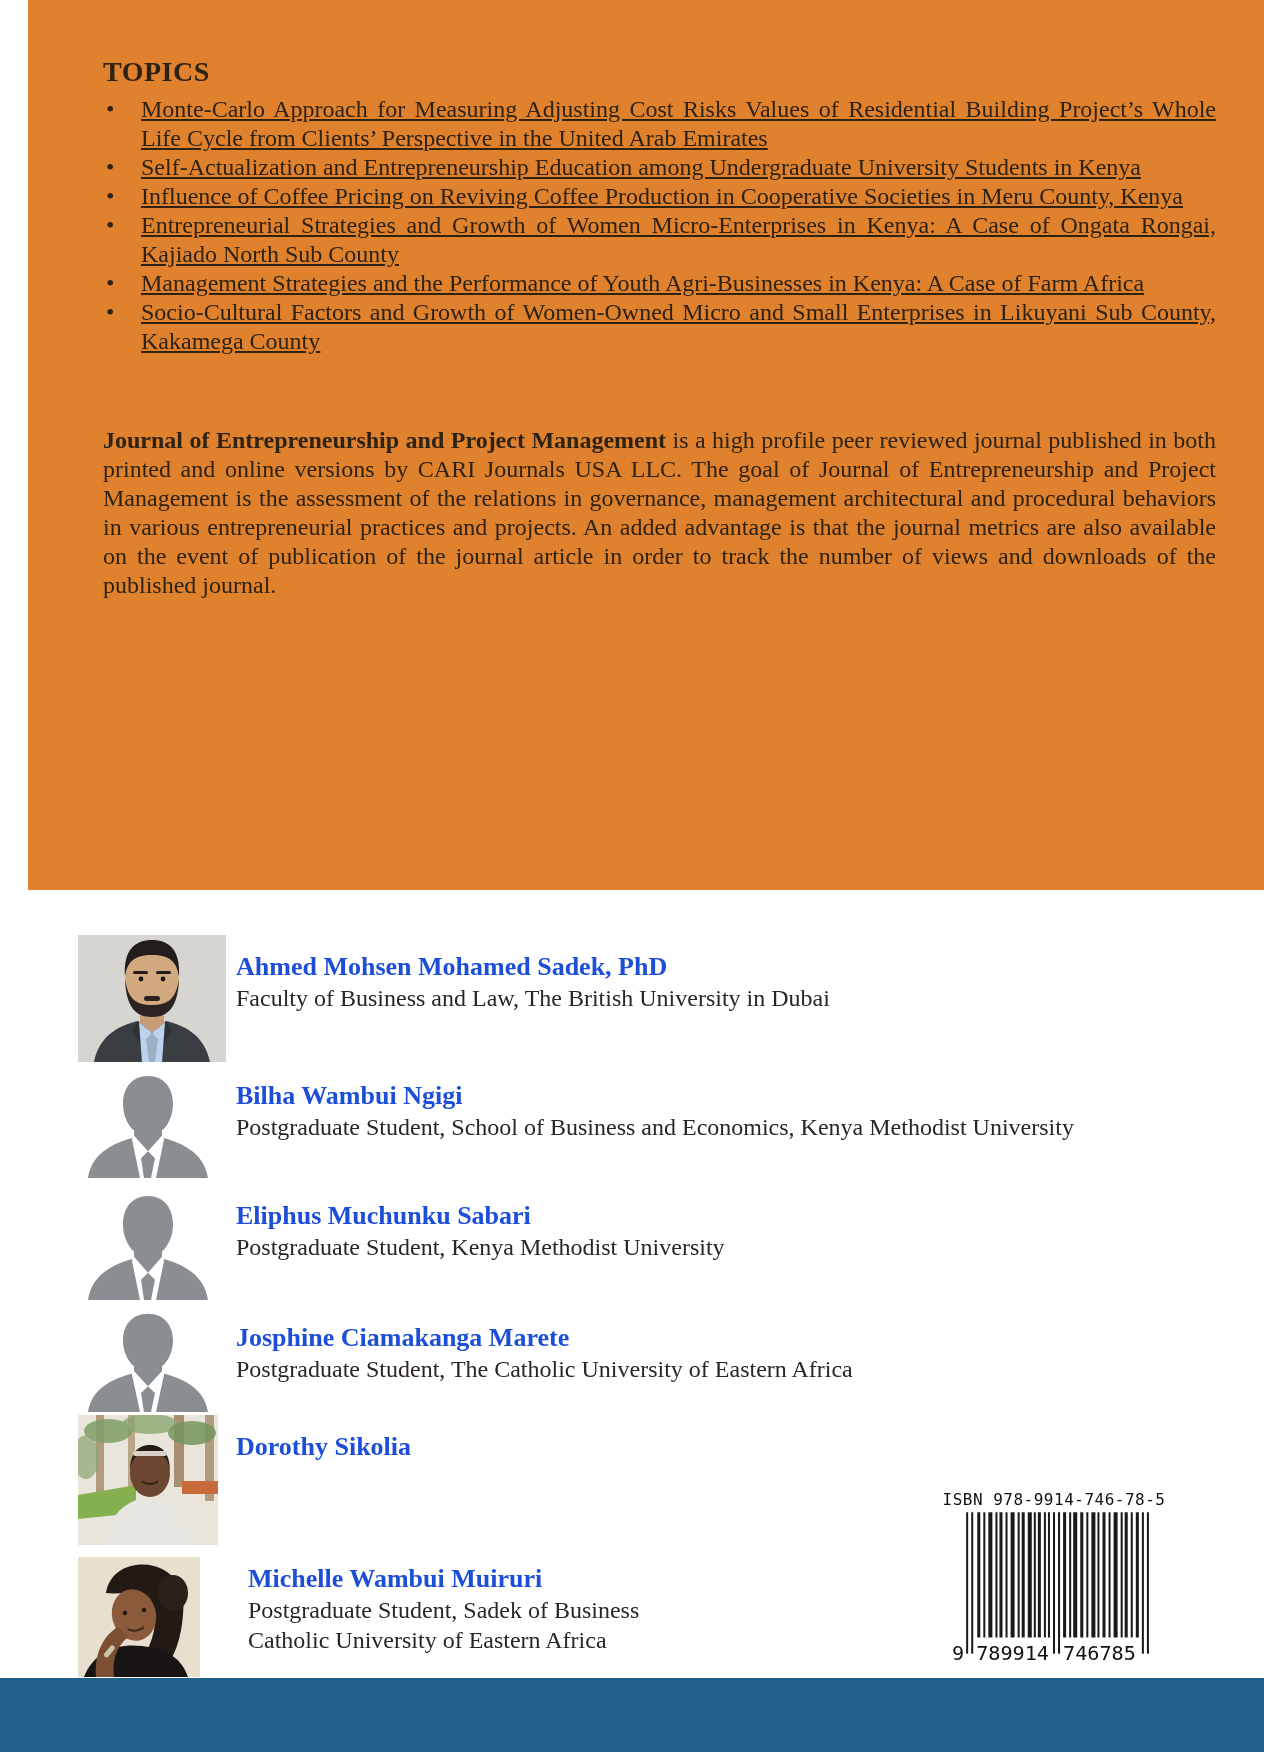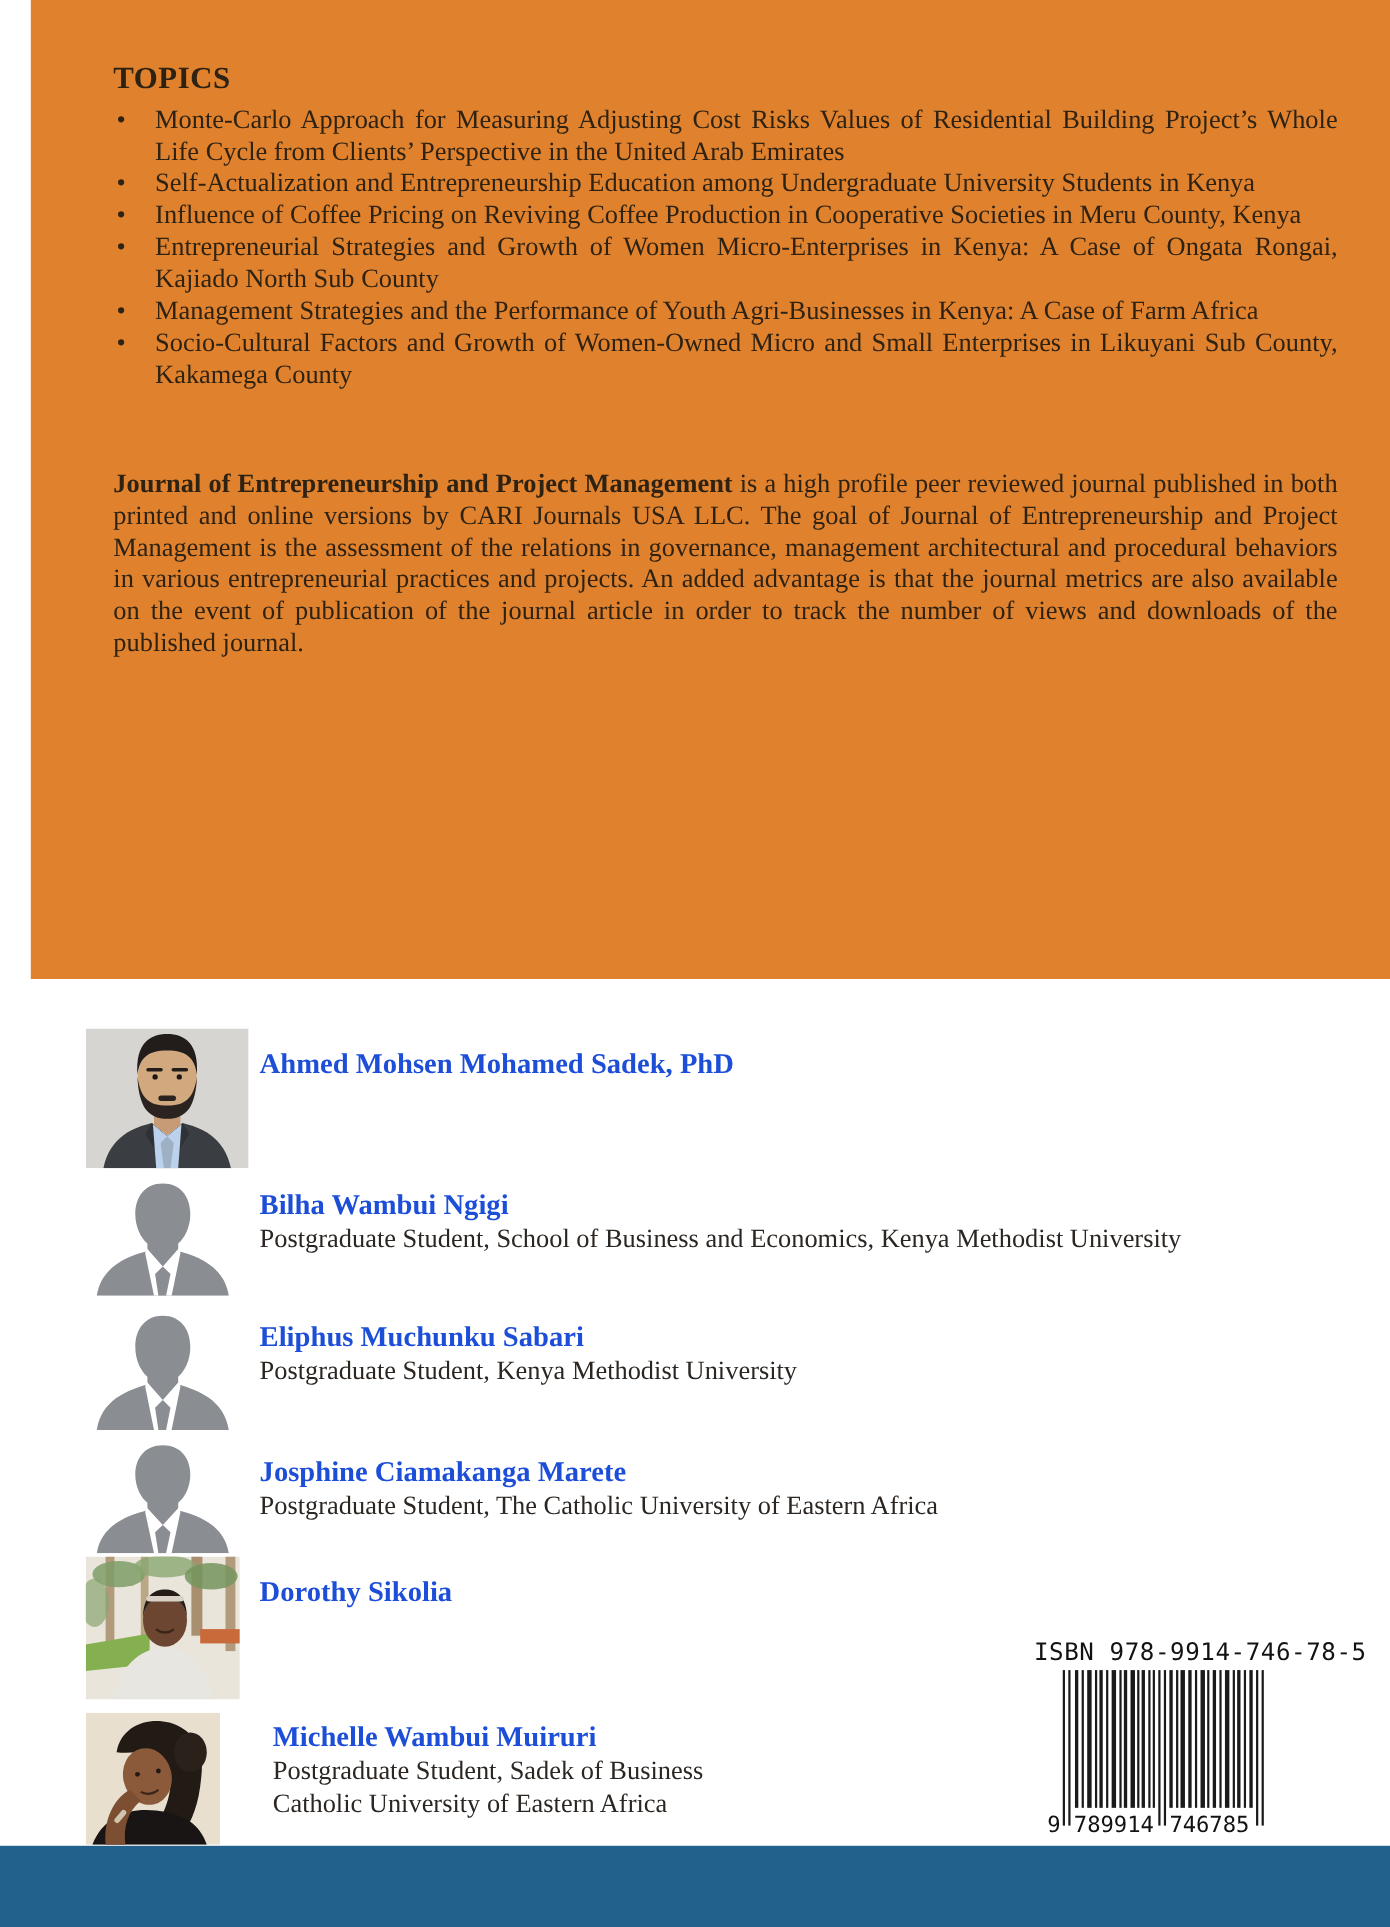--- a/index.html
+++ b/index.html
@@ -23,21 +23,21 @@
     padding: 56px 76px 0 75px;
     color: #2E2213;
     margin-left: 28px;
   }
   .topics-heading {
     margin: 0 0 7px 0;
     font-size: 28px;
     font-weight: bold;
     letter-spacing: 0.5px;
   }
-  .topics-list { margin: 0; padding: 0; list-style: none; }
+  .topics-list { margin: 0; padding: 0; list-style: none; text-decoration: underline; }
   .topics-list li {
     position: relative;
     padding-left: 38px;
     font-size: 24px;
     line-height: 29px;
     text-align: justify;
   }
   .topics-list li::before {
     content: "\2022";
     position: absolute;
@@ -81,21 +81,21 @@
   
   .isbn-block {
     position: absolute;
     left: 940px;
     top: 1490px;
     width: 228px;
     text-align: center;
   }
   .isbn-label {
     font-family: "DejaVu Sans Mono", monospace;
-    font-size: 22px;
+    font-size: 16px;
     letter-spacing: 0.5px;
     color: #121212;
     white-space: nowrap;
   }
   .barcode-svg { margin-top: 3px; }
 
   
   .footer-bar {
     position: absolute;
     left: 0; bottom: 0;
@@ -138,20 +138,21 @@
           <path fill="#2a231f" d="M47 44 C48 70 56 82 74 82 C92 82 100 70 101 44 C98 64 90 70 74 70 C58 70 50 64 47 44 Z"></path>
           <rect x="66" y="61" width="16" height="5" rx="2.5" fill="#2a231f"></rect>
           <circle cx="63" cy="44" r="2.4" fill="#1c1713"></circle>
             <circle cx="85" cy="44" r="2.4" fill="#1c1713"></circle>
           <rect x="55" y="36" width="15" height="3" rx="1.5" fill="#221d1a"></rect>
             <rect x="78" y="36" width="15" height="3" rx="1.5" fill="#221d1a"></rect>
         </svg>
       </div>
       <div class="author-text">
         <div class="author-name">Ahmed Mohsen Mohamed Sadek, PhD</div>
+        <div class="author-affil">Faculty of Business and Law, The British University in Dubai</div>
       </div>
     </div>
 
     <div class="author-row row-2">
       <div class="author-photo">
         <svg width="140" height="106" viewBox="0 0 140 107" preserveAspectRatio="none">
           <rect width="140" height="107" fill="#ffffff"></rect>
           <path fill="#8A8D92" d="M70 4 C54 4 45 16 45 32 C45 44 50 54 56 59 L56 66 C38 71 14 80 10 107 L130 107 C126 80 102 71 84 66 L84 59 C90 54 95 44 95 32 C95 16 86 4 70 4 Z"></path>
           <path fill="#ffffff" d="M55 63 L70 80 L85 63 L86 68 L78 107 L62 107 L54 68 Z"></path>
           <path fill="#8A8D92" d="M70 80 L77 87 L73 107 L66 107 L63 87 Z"></path>

